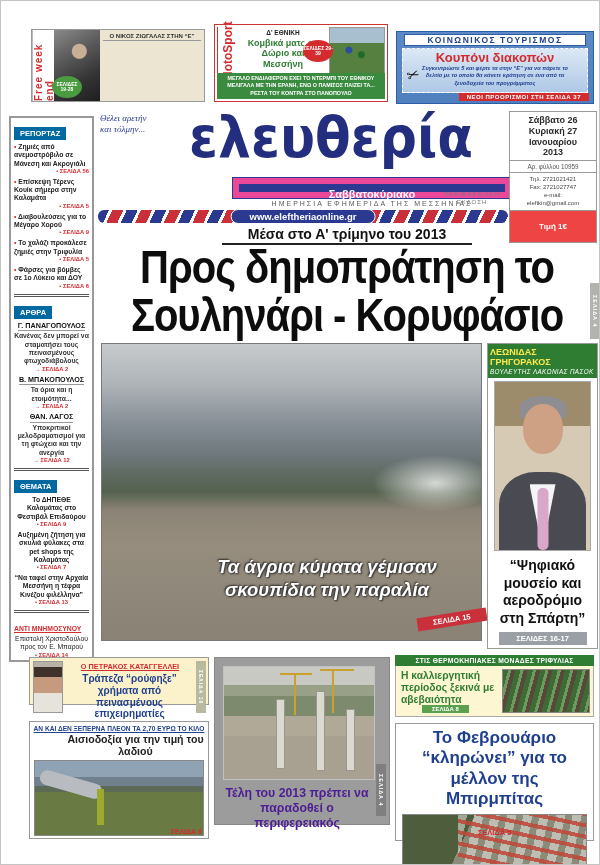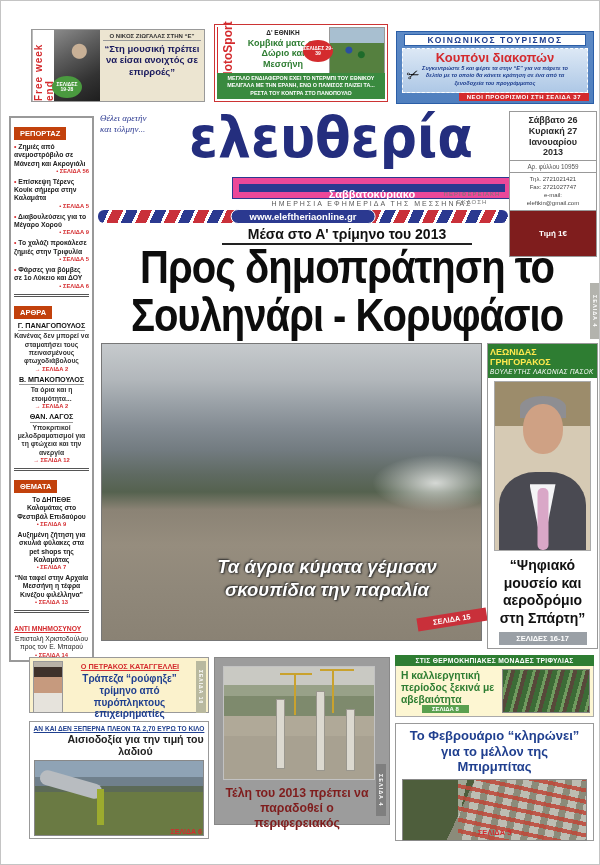--- a/index.html
+++ b/index.html
@@ -77,35 +77,35 @@
                background:repeating-linear-gradient(115deg,#2b3990 0 10px,#fff 10px 13px,#c9303a 13px 23px,#fff 23px 26px); }
   .website-pill { position:absolute; left:50%; top:-1px; transform:translateX(-50%); background:#2b3990;
                   border:1px solid #fff; border-radius:8px; color:#fff; font-weight:bold; font-size:9.5px;
                   line-height:13px; padding:0 18px; white-space:nowrap; }
   .regional { left:437px; top:190px; width:68px; text-align:center; color:#777; font-size:6px;
               letter-spacing:1px; line-height:1.3; }
   .infobox { left:508px; top:110px; width:88px; border:1px solid #999; background:#fff; text-align:center; }
   .ib-date { padding:3px 2px 2px; font-weight:bold; font-size:9px; color:#2a2a2a; line-height:1.2; }
   .ib-issue { border-top:1px solid #999; padding:2px; font-size:6.3px; color:#555; }
   .ib-contact { border-top:1px solid #999; padding:2px; font-size:6px; color:#444; line-height:1.35; }
-  .ib-price { border-top:1px solid #999; background:#7f1d1d; color:#fff; font-weight:bold;
-              font-size:8px; padding:18px; }
+  .ib-price { border-top:1px solid #999; background:#ef4444; color:#fff; font-weight:bold;
+              font-size:8px; padding:11px; }
 
   
   .kicker-wrap { left:100px; top:224px; width:492px; text-align:center; }
   .kicker { display:inline-block; font-size:14px; font-weight:bold; color:#111;
             border-bottom:2px solid #222; padding:0 26px 1px;text-align:right; }
   .h-line { left:100px; width:492px; text-align:center; font-size:40px; font-weight:bold; color:#0d0d0d;
             letter-spacing:-1px; transform:scaleY(1.15); transform-origin:top; white-space:nowrap; }
   .lead-tab { left:589px; top:282px; width:10px; height:56px; background:#b3b3ad; }
 
   
   .sidebar { left:8px; top:115px; width:85px; height:546px; border:2px solid #999; background:#fff;
              padding:4px 3px; overflow:hidden; }
-  .sb-sec-title { display:inline-block; background:#c2410c; color:#fff; font-weight:bold;
+  .sb-sec-title { display:inline-block; background:#0369a1; color:#fff; font-weight:bold;
                   font-size:7.5px; padding:2px 6px; margin-bottom:3px; }
   .sb-item { margin-bottom:3px; font-size:6.8px; font-weight:bold; color:#222; line-height:1.22; }
   .sb-item .txt::before { content:"• "; color:#d42b2e; }
   .sb-page { display:block; text-align:right; color:#d42b2e; font-size:5.8px; font-weight:bold; }
   .sb-div { border-top:3px double #555; margin:4px 0; }
   .sb-author { font-size:7.2px; font-weight:bold; color:#111; border-bottom:1px solid #999;
                display:inline-block; margin-bottom:1px; }
   .sb-atext { font-size:6.8px; color:#333; text-align:center; line-height:1.22; }
   .sb-apage { display:block; text-align:center; color:#d42b2e; font-size:5.8px; font-weight:bold; }
   .sb-titem { margin-bottom:3px; font-size:6.8px; font-weight:bold; color:#222; text-align:center;
@@ -141,21 +141,21 @@
   .pol-shirt { position:absolute; bottom:0; left:50%; transform:translateX(-50%); width:26px; height:66px;
                background:#f4f4f6; clip-path:polygon(0 0,100% 0,50% 100%); }
   .pol-tie { position:absolute; bottom:0; left:50%; transform:translateX(-50%); width:11px; height:62px;
              background:#d9a7c7; border-radius:5px; }
   .pol-quote { padding:6px 4px 2px; font-weight:bold; font-size:14px; color:#111; text-align:center;
                line-height:1.25; }
   .pol-badge { margin:3px auto 0; width:88px; background:#9aa0a6; color:#fff; font-weight:bold;
                font-size:7.5px; text-align:center; padding:2px 0; }
 
   
-  .petrakos { left:28px; top:656px; width:180px; height:56px; background:#fbf2cc; border:1px solid #999;text-decoration:underline; }
+  .petrakos { left:28px; top:656px; width:180px; height:48px; background:#fbf2cc; border:1px solid #999;text-decoration:underline; }
   .pk-photo { position:absolute; left:3px; top:3px; width:30px; height:52px; border:1px solid #999;
       background:linear-gradient(180deg,#b9b2a7 0 10%,#3f322b 10% 30%,#c69a7e 30% 62%,#e6e3dc 62% 100%); }
   .pk-tab { right:2px; top:3px; width:10px; height:52px; background:#b9b99f; font-size:5px; }
   .pk-kicker { position:absolute; left:36px; top:4px; right:14px; text-align:center; color:#d42b2e;
                font-weight:bold; font-size:7.3px; text-decoration:underline; }
   .pk-head { position:absolute; left:34px; top:15px; right:13px; text-align:center; color:#1f3f8f;
              font-weight:bold; font-size:10px; line-height:1.18; }
 
   .oil { left:28px; top:720px; width:180px; height:118px; background:#fff; border:1px solid #999; }
   .oil-kicker { margin-top:3px; text-align:center; color:#1f3f8f; font-weight:bold; font-size:6.6px;
@@ -167,58 +167,57 @@
               border-radius:8px; transform:rotate(16deg); }
   .oil-stream { position:absolute; left:62px; top:28px; width:7px; height:36px; background:#9cab2e; }
   .oil-page { position:absolute; right:6px; bottom:3px; color:#d42b2e; font-weight:bold; font-size:7px; }
 
   .ringroad { left:213px; top:656px; width:176px; height:168px; background:#9c9c9c; border:1px solid #888; }
   .rr-photo { position:absolute; left:8px; top:8px; width:152px; height:114px; border:1px solid #c2c2c2;
       background:linear-gradient(180deg,#c9c9c3 0 16%,#98a188 16% 26%,#7e8a6d 26% 44%,#b0a998 44% 62%,#a8a191 62% 100%); overflow:hidden; }
   .rr-pillar { position:absolute; width:9px; background:#dcd9d0; border:1px solid #9a978e; }
   .rr-crane { position:absolute; width:2px; background:#c9a22e; }
   .rr-crane-arm { position:absolute; height:2px; background:#c9a22e; }
-  .rr-caption { position:absolute; left:4px; top:128px; width:156px; color:#7f1d1d; font-weight:bold;
+  .rr-caption { position:absolute; left:4px; top:128px; width:156px; color:#4c1d95; font-weight:bold;
                 font-size:12.3px; text-align:center; line-height:1.2; }
   .rr-tab { right:3px; bottom:8px; width:10px; height:52px; background:#7f7f7f; }
 
   .greenhouse { left:394px; top:654px; width:199px; height:62px; }
   .gh-bar { background:#2e7d32; color:#fff; font-weight:bold; font-size:6.7px; text-align:center;
             padding:2px 0; letter-spacing:0.3px; }
   .gh-body { position:relative; background:#fdf6d2; border:1px solid #aaa; border-top:none; height:51px; }
   .gh-head { position:absolute; left:5px; top:4px; width:98px; color:#2e7d32; font-weight:bold;
              font-size:10.3px; line-height:1.15; }
   .gh-badge { position:absolute; left:26px; bottom:3px; background:#5aa04e; color:#fff; font-size:6px;
               font-weight:bold; padding:1px 10px; }
   .gh-photo { position:absolute; right:3px; top:3px; width:88px; height:44px; border:1px solid #888;
       background:repeating-linear-gradient(105deg,#3c6b36 0 5px,#6f9a5e 5px 8px,#57483a 8px 12px); }
 
   .birbita { left:394px; top:722px; width:199px; height:118px; background:#fff; border:1px solid #999; }
-  .bb-head { margin-top:4px; text-align:center; color:#1f3f8f; font-weight:bold; font-size:13px;
+  .bb-head { margin-top:4px; text-align:center; color:#1f3f8f; font-weight:bold; font-size:17px;
              line-height:1.2; padding:0 8px; }
   .bb-photo { position:relative; margin:4px 6px 0; height:62px; border:1px solid #888; overflow:hidden;
       background:linear-gradient(115deg,#4e5e3c 0 34%,#8b8b7a 34% 100%); }
   .bb-houses { position:absolute; right:0; top:0; width:70%; height:100%;
       background:repeating-linear-gradient(12deg, rgba(0,0,0,0) 0 7px, rgba(190,70,55,.85) 7px 11px),
                  repeating-linear-gradient(102deg, rgba(230,230,225,.55) 0 9px, rgba(0,0,0,0) 9px 16px); }
   .bb-page { position:absolute; left:0; right:0; bottom:3px; text-align:center; color:#d42b2e;
              font-weight:bold; font-size:7.5px; }
 </style>
 </head>
 <body>
 
 <div class="page">
 
   <div class="abs weekend">
     <div class="wk-logo">Free week end</div>
     <div class="wk-photo"></div>
     <div class="wk-badge">ΣΕΛΙΔΕΣ 19-28</div>
     <div class="wk-text">
       <div class="wk-kicker">Ο ΝΙΚΟΣ ΖΙΩΓΑΛΑΣ ΣΤΗΝ “Ε”</div>
-      <div class="wk-quote">“Στη μουσική πρέπει να είσαι ανοιχτός σε επιρροές”</div>
     </div>
   </div>
 
   <div class="abs notosport">
     <div class="ns-logo">NotoSport</div>
     <div class="ns-kicker">Δ' ΕΘΝΙΚΗ</div>
     <div class="ns-head">Κομβικά ματς σε Δώριο και Μεσσήνη</div>
     <div class="ns-badge">ΣΕΛΙΔΕΣ 29-39</div>
     <div class="ns-photo"></div>
     <div class="ns-sub">ΜΕΓΑΛΟ ΕΝΔΙΑΦΕΡΟΝ ΕΧΕΙ ΤΟ ΝΤΕΡΜΠΙ ΤΟΥ ΕΘΝΙΚΟΥ ΜΕΛΙΓΑΛΑ ΜΕ ΤΗΝ ΕΡΑΝΗ, ΕΝΩ Ο ΠΑΜΙΣΟΣ ΠΑΙΖΕΙ ΤΑ... ΡΕΣΤΑ ΤΟΥ ΚΟΝΤΡΑ ΣΤΟ ΠΑΝΟΠΟΥΛΟ</div>
@@ -312,21 +311,21 @@
       <div class="pol-shirt"></div>
       <div class="pol-tie"></div>
     </div>
     <div class="pol-quote">“Ψηφιακό μουσείο και αεροδρόμιο στη Σπάρτη”</div>
     <div class="pol-badge">ΣΕΛΙΔΕΣ 16-17</div>
   </div>
 
   <div class="abs petrakos">
     <div class="pk-photo"></div>
     <div class="pk-kicker">Ο ΠΕΤΡΑΚΟΣ ΚΑΤΑΓΓΕΛΛΕΙ</div>
-    <div class="pk-head">Τράπεζα “ρούφηξε” τρίμηνο από πυρόπληκτους επιχειρηματίες</div>
+    <div class="pk-head">Τράπεζα “ρούφηξε” χρήματα από πεινασμένους επιχειρηματίες</div>
     <div class="vtab pk-tab">ΣΕΛΙΔΑ 10</div>
   </div>
 
   <div class="abs oil">
     <div class="oil-kicker">ΑΝ ΚΑΙ ΔΕΝ ΞΕΠΕΡΝΑ ΠΛΕΟΝ ΤΑ 2,70 ΕΥΡΩ ΤΟ ΚΙΛΟ</div>
     <div class="oil-head">Αισιοδοξία για την τιμή του λαδιού</div>
     <div class="oil-photo">
       <div class="oil-pipe"></div>
       <div class="oil-stream"></div>
     </div>

